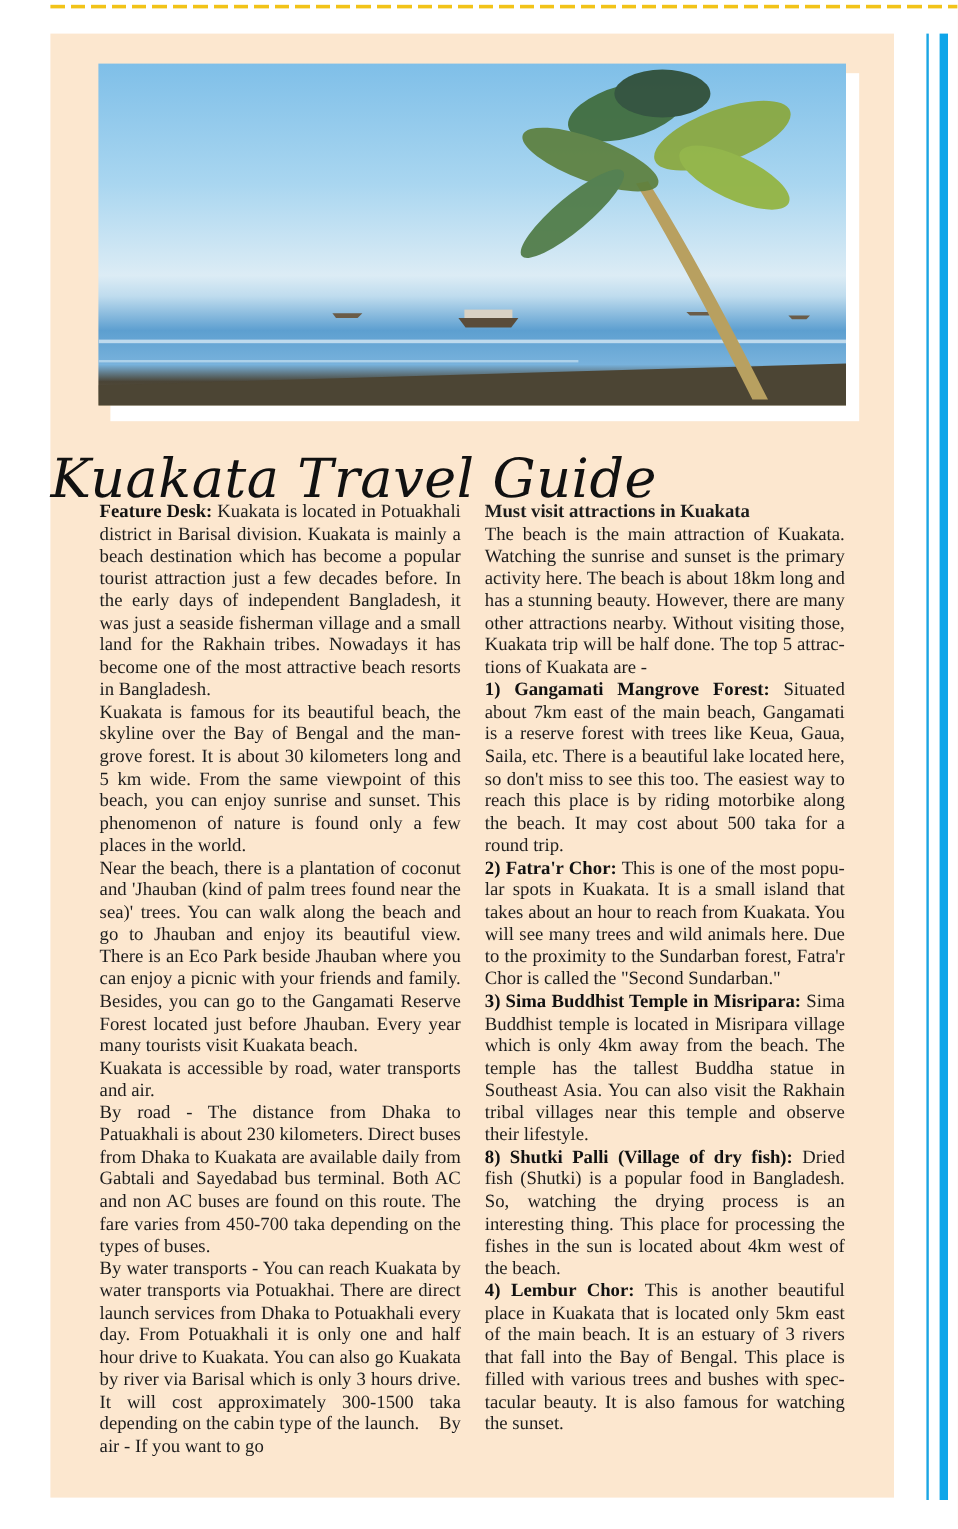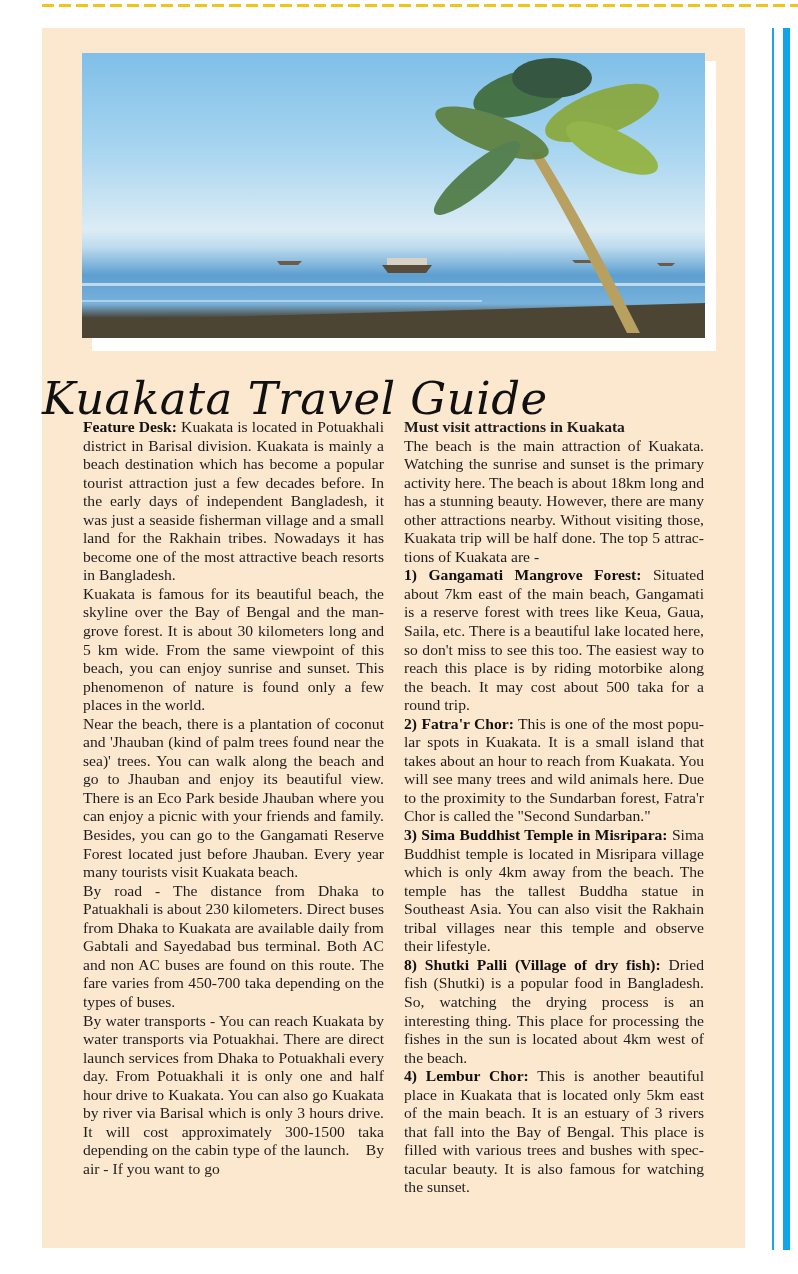--- a/index.html
+++ b/index.html
@@ -82,20 +82,21 @@
     </g>
   </svg>
 </div>
 
 <div class="title">Kuakata Travel Guide</div>
 
 <div class="col col-left">
   <p><b>Feature Desk:</b><span> Kuakata is located in Potuakhali district in Barisal division. Kuakata is mainly a beach destination which has become a popular tourist attraction just a few decades before. In the early days of independent Bangladesh, it was just a sea­side fisherman village and a small land for the Rakhain tribes. Nowadays it has become one of the most attractive beach resorts in Bangladesh.</span></p>
   <p>Kuakata is famous for its beautiful beach, the skyline over the Bay of Bengal and the man­grove forest. It is about 30 kilometers long and 5 km wide. From the same viewpoint of this beach, you can enjoy sunrise and sunset. This phenomenon of nature is found only a few places in the world.</p>
   <p>Near the beach, there is a plantation of coconut and 'Jhauban (kind of palm trees found near the sea)' trees. You can walk along the beach and go to Jhauban and enjoy its beautiful view. There is an Eco Park beside Jhauban where you can enjoy a picnic with your friends and family. Besides, you can go to the Gangamati Reserve Forest located just before Jhauban. Every year many tourists visit Kuakata beach.</p>
+  <p>Kuakata is accessible by road, water trans­ports and air.</p>
   <p>By road - The distance from Dhaka to Patuakhali is about 230 kilometers. Direct buses from Dhaka to Kuakata are available daily from Gabtali and Sayedabad bus termi­nal. Both AC and non AC buses are found on this route. The fare varies from 450-700 taka depending on the types of buses.</p>
   <p><span>By water transports - You can reach Kuakata by water transports via Potuakhai. There are direct launch services from Dhaka to Potuakhali every day. From Potuakhali it is only one and half hour drive to Kuakata. You can also go Kuakata by river via Barisal which is only 3 hours drive. It will cost approximate­ly 300-1500 taka depending on the cabin type of the launch.</span>&nbsp;&nbsp;&nbsp; <span id="air-start">By air - If you want to go</span></p>
 </div>
 
 <div class="col col-right">
   <p class="heading">Must visit attractions in Kuakata</p>
   <p>The beach is the main attraction of Kuakata. Watching the sunrise and sunset is the primary activity here. The beach is about 18km long and has a stunning beauty. However, there are many other attractions nearby. Without visiting those, Kuakata trip will be half done. The top 5 attrac­tions of Kuakata are -</p>
   <p><b>1) Gangamati Mangrove Forest:</b><span> Situated about 7km east of the main beach, Gangamati is a reserve forest with trees like Keua, Gaua, Saila, etc. There is a beautiful lake located here, so don't miss to see this too. The easiest way to reach this place is by riding motorbike along the beach. It may cost about 500 taka for a round trip.</span></p>
   <p><b>2) Fatra'r Chor:</b><span> This is one of the most popu­lar spots in Kuakata. It is a small island that takes about an hour to reach from Kuakata. You will see many trees and wild animals here. Due to the proximity to the Sundarban forest, Fatra'r Chor is called the "Second Sundarban."</span></p>
   <p><b>3) Sima Buddhist Temple in Misripara:</b><span> Sima Buddhist temple is located in Misripara village which is only 4km away from the beach. The temple has the tallest Buddha statue in Southeast Asia. You can also visit the Rakhain tribal villages near this temple and observe their lifestyle.</span></p>

